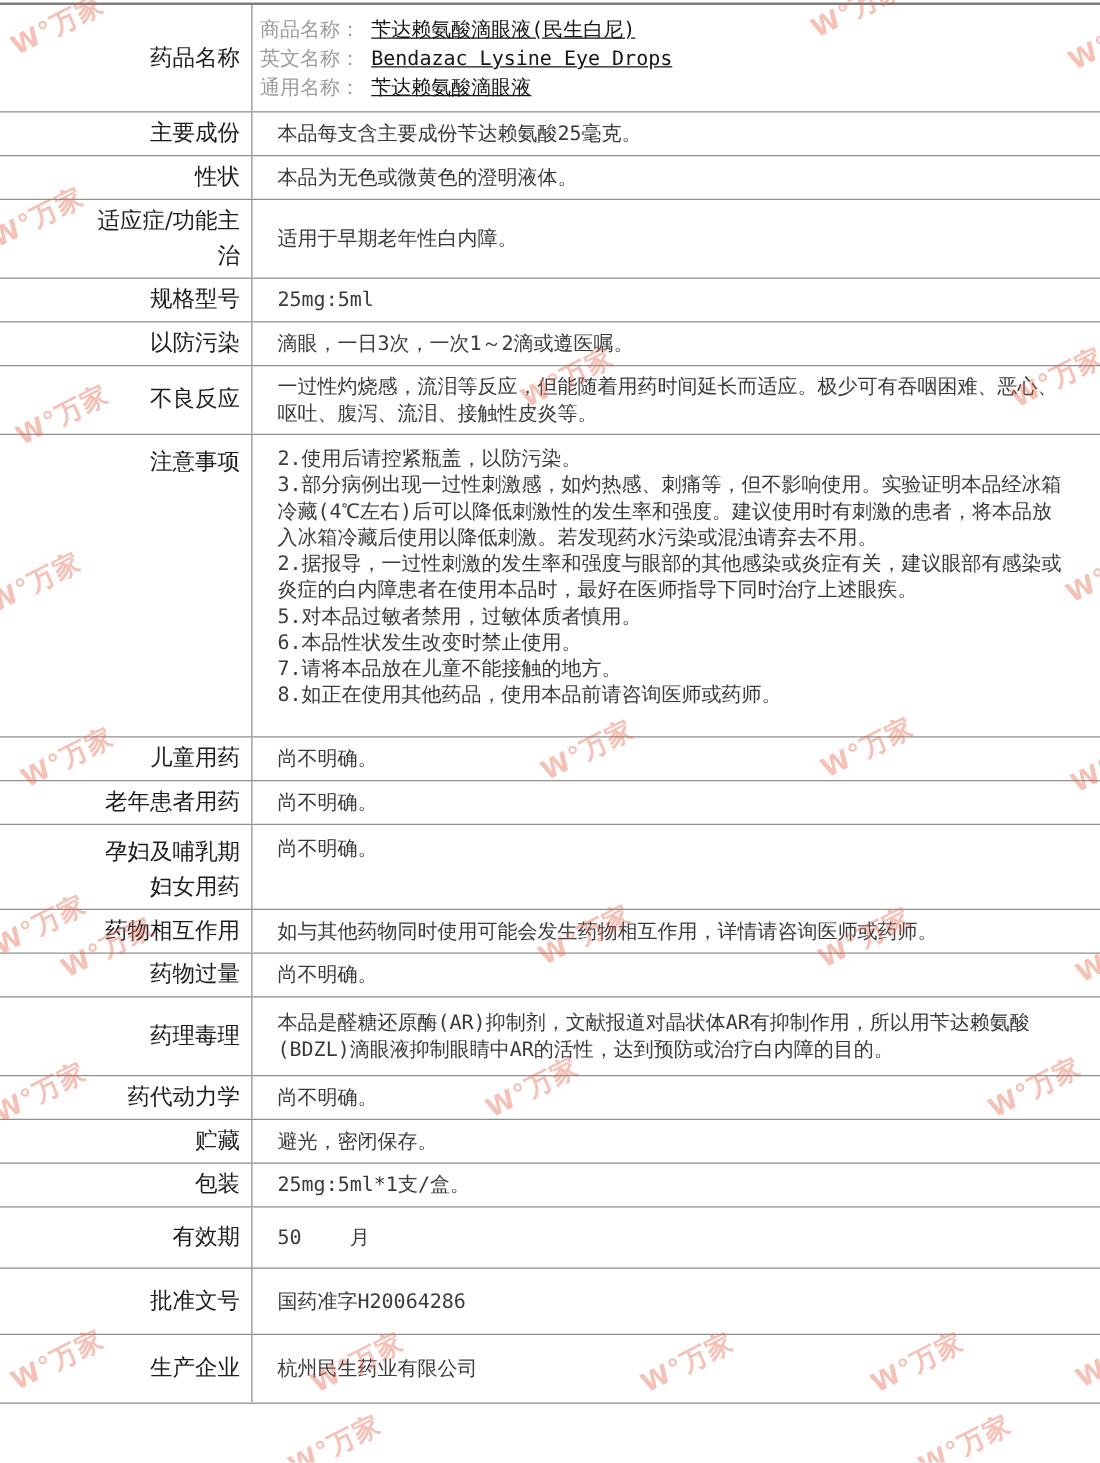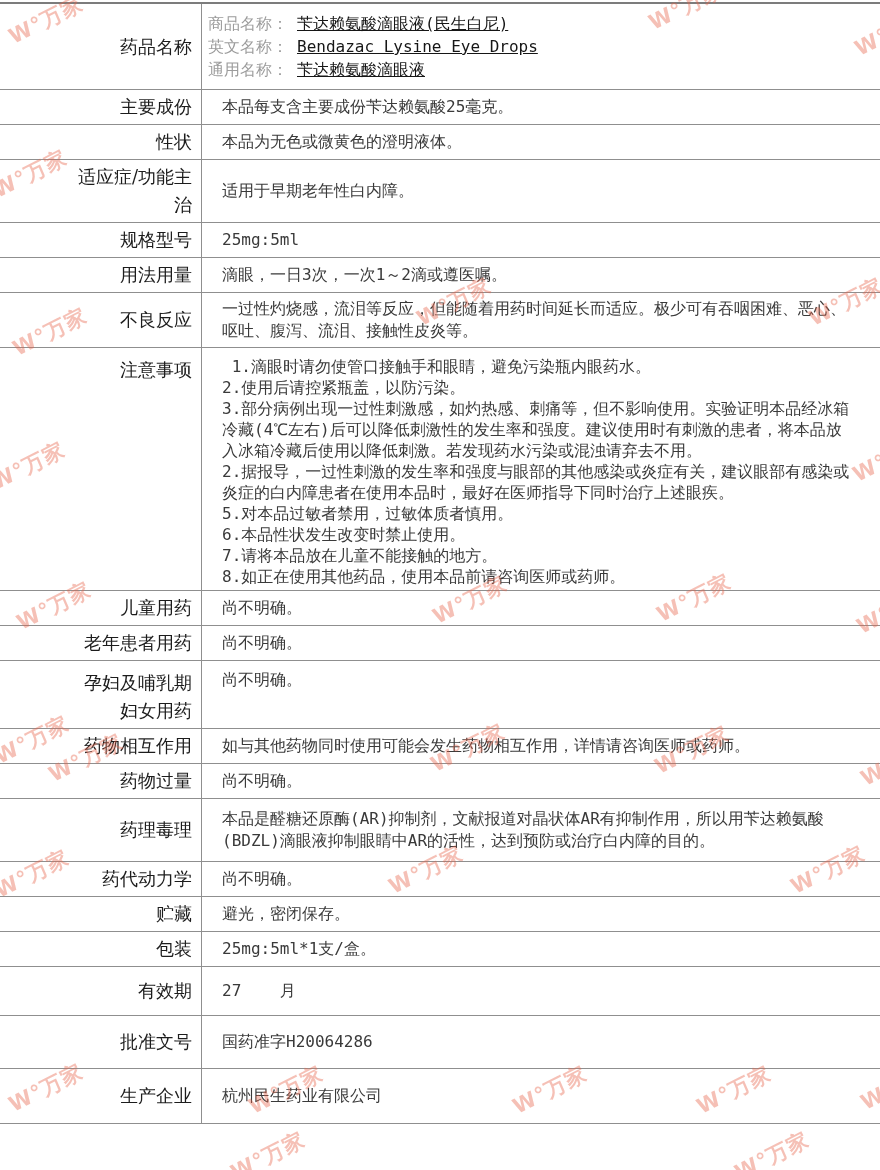--- a/index.html
+++ b/index.html
@@ -96,38 +96,37 @@
     </div>
 
     <div class="row" style="min-height:32px">
       <div class="label-cell">规格型号</div>
       <div class="content-cell">
         <div class="para">25mg:5ml</div>
       </div>
     </div>
 
     <div class="row" style="min-height:33px">
-      <div class="label-cell">用法用量</div>
+      <div class="label-cell">以防污染</div>
       <div class="content-cell">
         <div class="para">滴眼，一日3次，一次1～2滴或遵医嘱。</div>
       </div>
     </div>
 
     <div class="row" style="min-height:55px">
       <div class="label-cell">不良反应</div>
       <div class="content-cell">
         <div class="para">一过性灼烧感，流泪等反应，但能随着用药时间延长而适应。极少可有吞咽困难、恶心、呕吐、腹泻、流泪、接触性皮炎等。</div>
       </div>
     </div>
 
 
     <div class="row top" style="min-height:242px">
       <div class="label-cell">注意事项</div>
       <div class="content-cell">
-        <div class="note-line"> 1.滴眼时请勿使管口接触手和眼睛，避免污染瓶内眼药水。</div>
         <div class="note-line">2.使用后请控紧瓶盖，以防污染。</div>
         <div class="note-line">3.部分病例出现一过性刺激感，如灼热感、刺痛等，但不影响使用。实验证明本品经冰箱冷藏(4℃左右)后可以降低刺激性的发生率和强度。建议使用时有刺激的患者，将本品放入冰箱冷藏后使用以降低刺激。若发现药水污染或混浊请弃去不用。</div>
         <div class="note-line">2.据报导，一过性刺激的发生率和强度与眼部的其他感染或炎症有关，建议眼部有感染或炎症的白内障患者在使用本品时，最好在医师指导下同时治疗上述眼疾。</div>
         <div class="note-line">5.对本品过敏者禁用，过敏体质者慎用。</div>
         <div class="note-line">6.本品性状发生改变时禁止使用。</div>
         <div class="note-line">7.请将本品放在儿童不能接触的地方。</div>
         <div class="note-line">8.如正在使用其他药品，使用本品前请咨询医师或药师。</div>
       </div>
     </div>
 
@@ -190,21 +189,21 @@
     <div class="row" style="min-height:35px">
       <div class="label-cell">包装</div>
       <div class="content-cell">
         <div class="para">25mg:5ml*1支/盒。</div>
       </div>
     </div>
 
     <div class="row" style="min-height:49px">
       <div class="label-cell">有效期</div>
       <div class="content-cell">
-        <div class="para">27    月</div>
+        <div class="para">50    月</div>
       </div>
     </div>
 
     <div class="row" style="min-height:53px">
       <div class="label-cell">批准文号</div>
       <div class="content-cell">
         <div class="para">国药准字H20064286</div>
       </div>
     </div>
 

